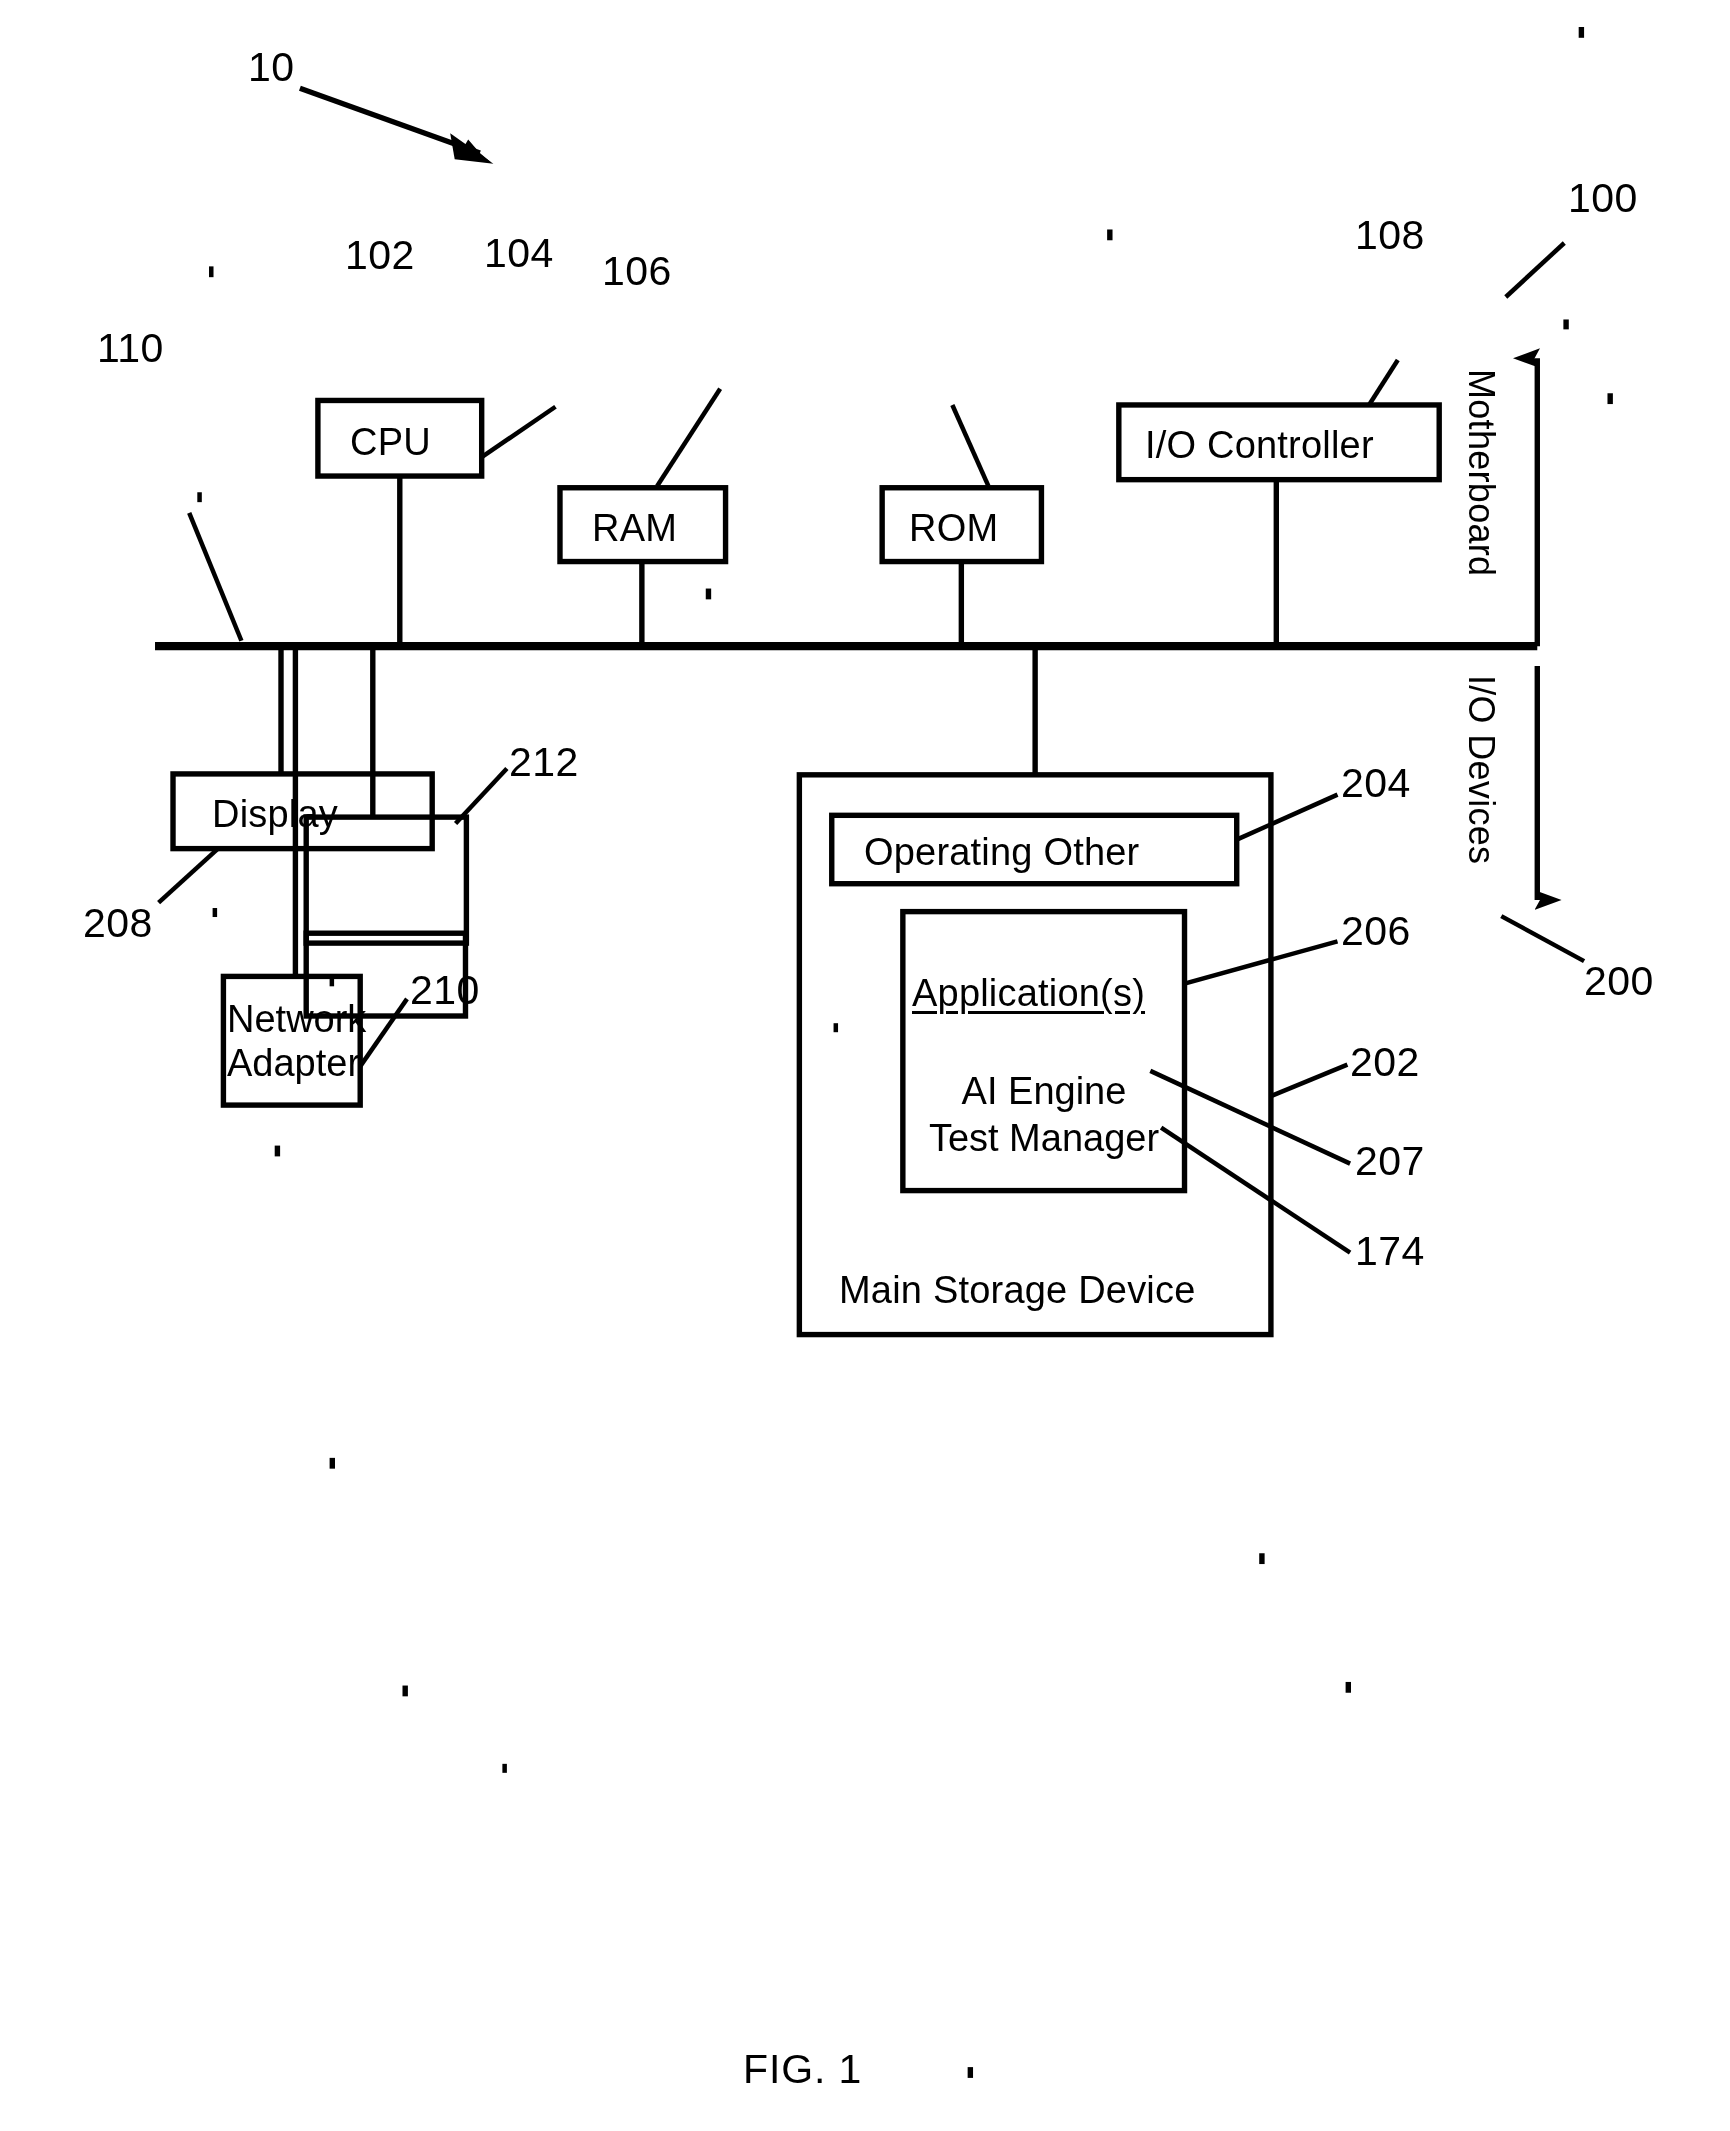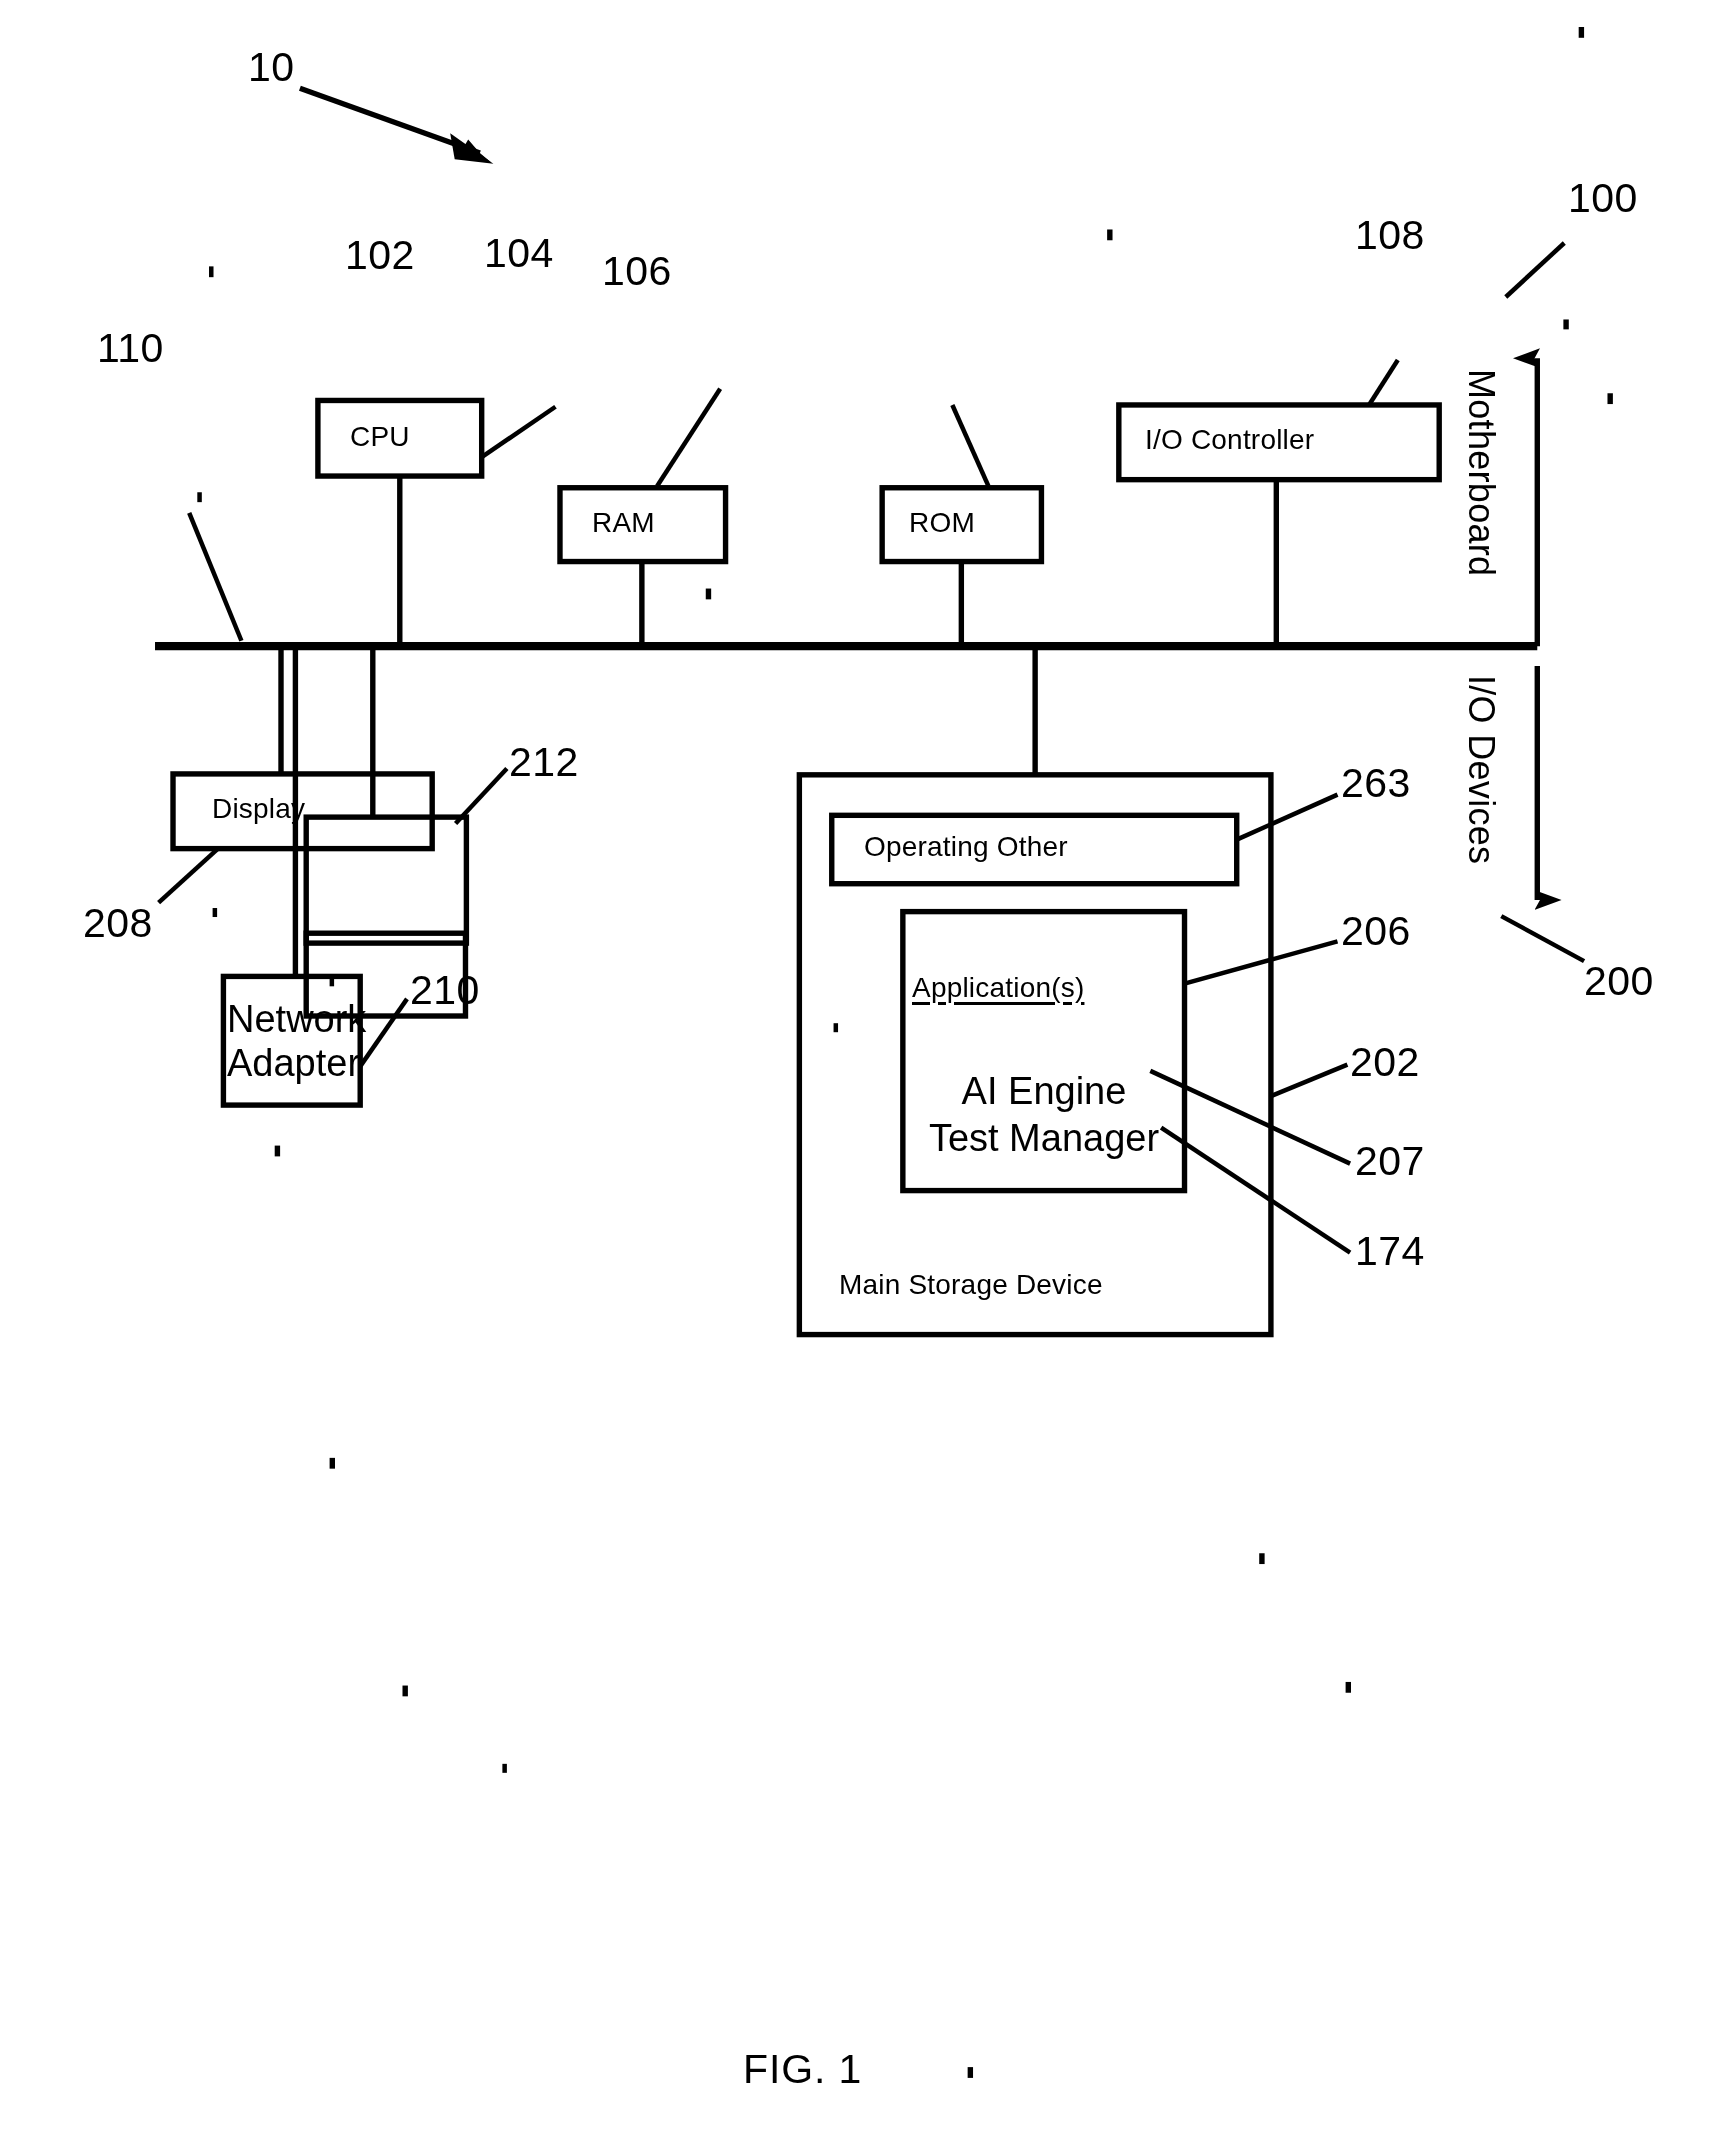--- a/index.html
+++ b/index.html
@@ -26,21 +26,21 @@
     width: 1731px;
     height: 2131px;
   }
   
   .abs {
     position: absolute;
     white-space: nowrap;
     line-height: 1;
   }
   .box-label {
-    font-size: 28px;
+    font-size: 38px;
     letter-spacing: 0.2px;
   }
   .box-label-2line {
     font-size: 38px;
     line-height: 1.16;
     text-align: center;
     white-space: normal;
   }
   .ref-num {
     font-size: 41px;
@@ -192,21 +192,21 @@
 
   <div class="abs ref-num" style="left:509px; top:742px;">212</div>
 
   <div class="abs box-label-2line" style="left:227px; top:997px; width:131px;text-align:center;">Network Adapter</div>
   <div class="abs ref-num" style="left:410px; top:970px;">210</div>
 
   <div class="abs box-label" style="left:839px; top:1271px;">Main Storage Device</div>
   <div class="abs ref-num" style="left:1350px; top:1042px;">202</div>
 
   <div class="abs box-label" style="left:864px; top:833px;">Operating Other</div>
-  <div class="abs ref-num" style="left:1341px; top:763px;">263</div>
+  <div class="abs ref-num" style="left:1341px; top:763px;">204</div>
 
   <div class="abs box-label underlined" style="left:912px; top:974px;">Application(s)</div>
   <div class="abs ref-num" style="left:1341px; top:911px;text-align:right;">206</div>
 
   <div class="abs inner-text" style="left:903px; top:1069px; width:282px;">AI Engine</div>
   <div class="abs ref-num" style="left:1355px; top:1141px;">207</div>
 
   <div class="abs inner-text" style="left:903px; top:1116px; width:282px;">Test Manager</div>
   <div class="abs ref-num" style="left:1355px; top:1231px;">174</div>
 

